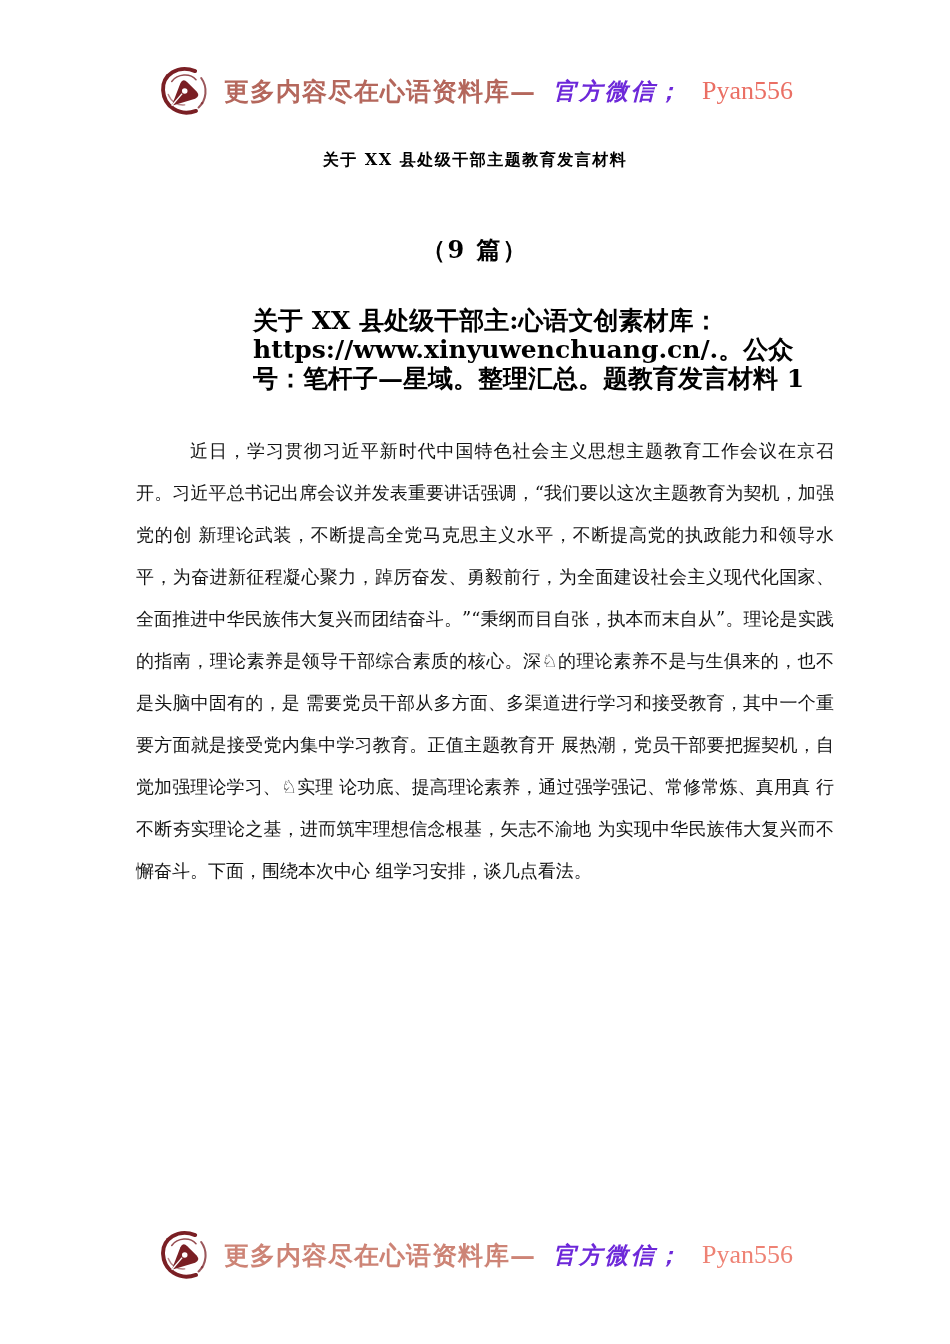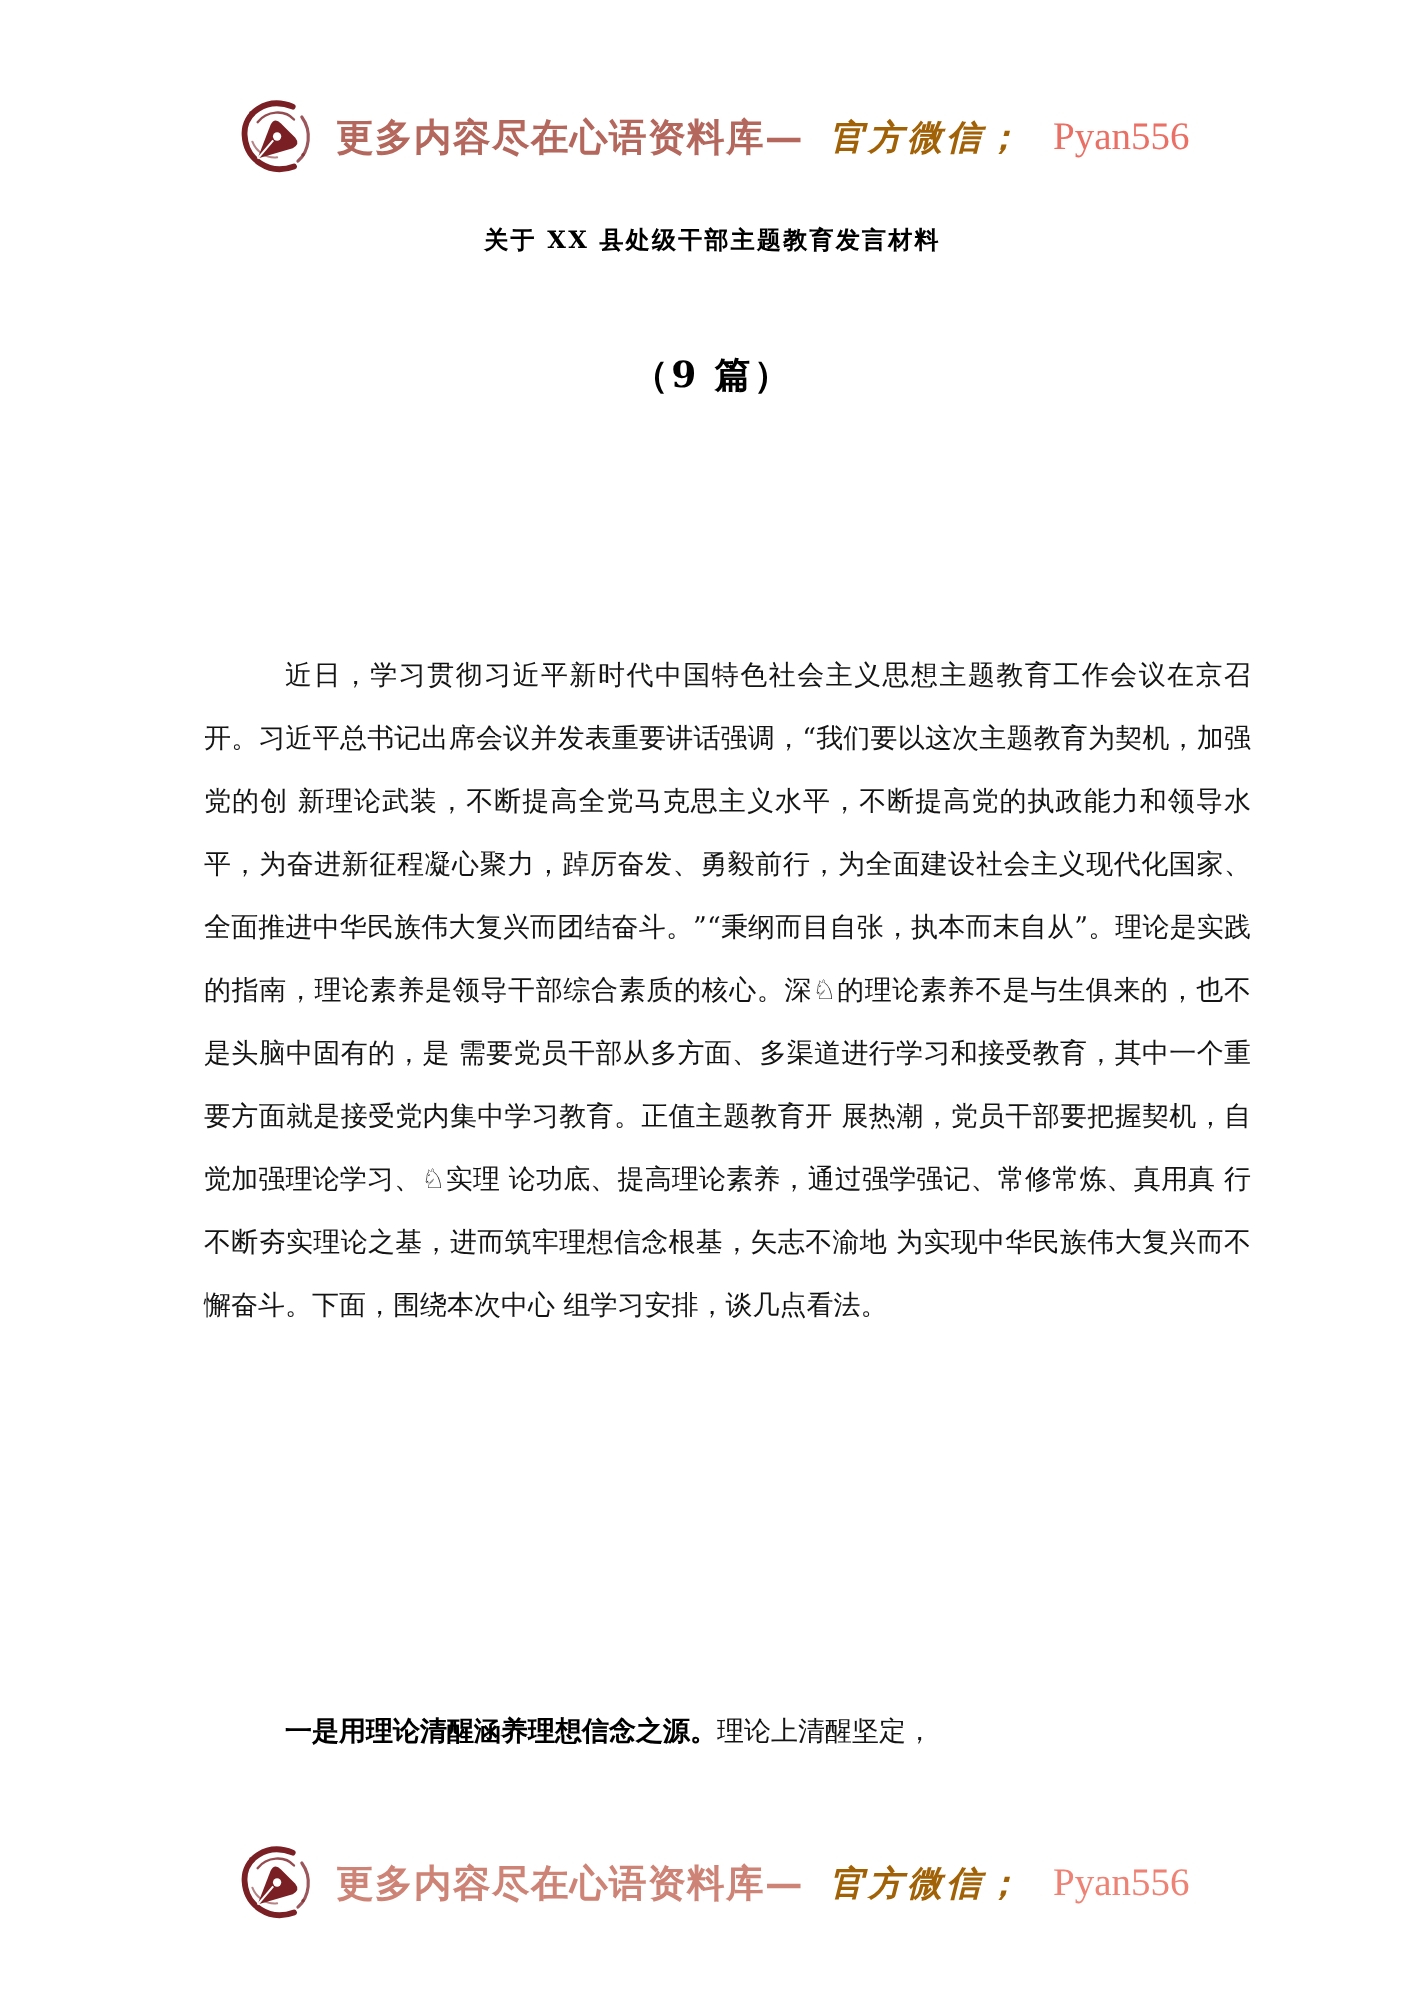--- a/index.html
+++ b/index.html
@@ -33,21 +33,21 @@
     font-size: 25px;
     letter-spacing: 1px;
     color: #b4675c;
   }
   .brand-wechat {
     font-family: "DejaVu Serif", serif;
     font-style: italic;
     font-weight: 600;
     font-size: 23px;
     letter-spacing: 3px;
-    color: #a16207;
+    color: #6d28d9;
     margin-left: 2px;
   }
   .brand-id {
     font-family: Liberation Serif, serif;
     font-weight: 400;
     font-size: 26px;
     color: #ea6f64;
     margin-left: 4px;
   }
   .brand-row.footer .brand-more { color: #cd8476; }
@@ -123,24 +123,24 @@
     </span>
     <span class="brand-more">更多内容尽在心语资料库—</span>
       <span class="brand-wechat">官方微信；</span>
       <span class="brand-id">Pyan556</span>
   </div>
 
   <div class="doc-title">关于 XX 县处级干部主题教育发言材料</div>
 
   <div class="doc-subtitle">（9 篇）</div>
 
+  <div class="source-heading">关于 XX 县处级干部主:心语文创素材库：https://www.xinyuwenchuang.cn/.。公众号：笔杆子—星域。整理汇总。题教育发言材料 1</div>
 
   <p class="body-para para-1">近日，学习贯彻习近平新时代中国特色社会主义思想主题教育工作会议在京召开。习近平总书记出席会议并发表重要讲话强调，“我们要以这次主题教育为契机，加强党的创 新理论武装，不断提高全党马克思主义水平，不断提高党的执政能力和领导水平，为奋进新征程凝心聚力，踔厉奋发、勇毅前行，为全面建设社会主义现代化国家、全面推进中华民族伟大复兴而团结奋斗。”“秉纲而目自张，执本而末自从”。理论是实践的指南，理论素养是领导干部综合素质的核心。深♘的理论素养不是与生俱来的，也不是头脑中固有的，是 需要党员干部从多方面、多渠道进行学习和接受教育，其中一个重要方面就是接受党内集中学习教育。正值主题教育开 展热潮，党员干部要把握契机，自觉加强理论学习、♘实理 论功底、提高理论素养，通过强学强记、常修常炼、真用真 行不断夯实理论之基，进而筑牢理想信念根基，矢志不渝地 为实现中华民族伟大复兴而不懈奋斗。下面，围绕本次中心 组学习安排，谈几点看法。</p>
 
-  <p class="body-para para-2"><span class="lead-bold">一是用理论清醒涵养理想信念之源。</span><span>理论上清醒坚定，</span></p>
 
   <div class="brand-row footer">
     <span class="logo-wrap">
       <svg viewBox="0 0 60 64" width="52" height="58" aria-hidden="true">
         <g stroke="#7a1f24" fill="none" stroke-linecap="round">
           <path d="M44 9 C24 1 6 14 7 31 C8 50 26 62 45 55" stroke-width="4.5"></path>
           <path d="M48 51 C57 43 59 28 51 17" stroke-width="2.4" opacity="0.75"></path>
           <path d="M17 21 C24 12 38 11 45 19" stroke-width="1.8" opacity="0.8"></path>
           <path d="M13 36 C16 44 24 49 32 48" stroke-width="1.6" opacity="0.55"></path>
         </g>

